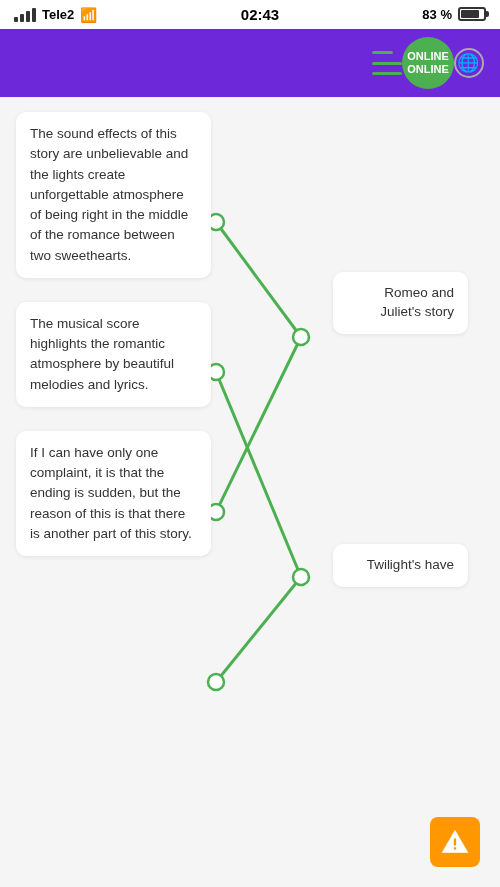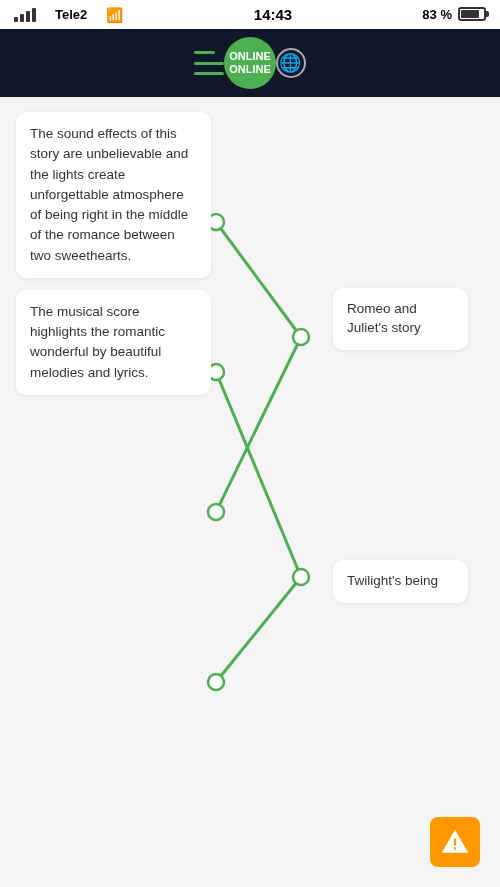--- a/index.html
+++ b/index.html
@@ -16,21 +16,21 @@
     
     .status-bar {
       background: #fff;
       display: flex;
       justify-content: space-between;
       align-items: center;
       padding: 6px 14px;
       font-size: 13px;
       font-weight: 600;
     }
-    .status-left { display: flex; align-items: center; gap: 19px; }
+    .status-left { display: flex; align-items: center; gap: 6px; }
     .status-right { display: flex; align-items: flex-start; gap: 6px; }
     .signal-bars { display: flex; align-items: flex-end; gap: 2px; }
     .signal-bars span {
       background: #333;
       width: 4px;
       border-radius: 1px;
     }
     .signal-bars span:nth-child(1) { height: 5px; }
     .signal-bars span:nth-child(2) { height: 8px; }
     .signal-bars span:nth-child(3) { height: 11px; }
@@ -60,24 +60,24 @@
     }
     .battery-fill {
       background: #333;
       height: 100%;
       width: 83%;
       border-radius: 1px;
     }
 
     
     .header {
-      background: #0f172a;
-      display: flex;
-      align-items: center;
-      justify-content: center;
+      background: #6d28d9;
+      display: flex;
+      align-items: center;
+      justify-content: flex-end;
       padding: 8px 16px;
       border-bottom: 1px solid #eee;
     }
     .menu-icon {
       width: 30px;
       height: 24px;
       display: flex;
       flex-direction: column;
       justify-content: space-between;
       cursor: pointer;
@@ -138,31 +138,32 @@
       z-index: 2;
     }
     .card {
       background: #fff;
       border-radius: 10px;
       padding: 12px 14px;
       font-size: 13.5px;
       line-height: 1.5;
       color: #333;
       width: 195px;
-      margin-bottom: 12px;
+      margin-bottom: 24px;
       box-shadow: 0 1px 4px rgba(0,0,0,0.08);
     }
 
     
     .labels-right {
       position: absolute;
       right: 16px;
-      top: 16px;
+      top: 0;
       width: 135px;
       z-index: 2;
+      text-align: right;
     }
     .label-box {
       background: #fff;
       border-radius: 10px;
       padding: 12px 14px;
       font-size: 13.5px;
       color: #333;
       line-height: 1.4;
       box-shadow: 0 1px 4px rgba(0,0,0,0.08);
     }
@@ -197,21 +198,21 @@
   <div class="status-left">
     <div class="signal-bars">
       <span></span>
         <span></span>
         <span></span>
         <span></span>
     </div>
     <span>Tele2</span>
     <span class="wifi-icon">📶</span>
   </div>
-  <div class="time">14:43</div>
+  <div class="time">02:43</div>
   <div class="status-right">
     <span>83 %</span>
     <div class="battery">
       <div class="battery-fill"></div>
     </div>
   </div>
 </div>
 
 <div class="header">
   <div class="menu-icon">
@@ -224,31 +225,32 @@
     <span>ONLINE</span>
   </div>
   <div class="globe-icon">🌐</div>
 </div>
 
 <div class="main-content">
   <div class="exercise-area">
 
     <div class="cards-left">
       <div class="card">The sound effects of this story are unbelievable and the lights create unforgettable atmosphere of being right in the middle of the romance between two sweethearts.</div>
-      <div class="card">The musical score highlights the romantic wonderful by beautiful melodies and lyrics.</div>
+      <div class="card">The musical score highlights the romantic atmosphere by beautiful melodies and lyrics.</div>
+      <div class="card">If I can have only one complaint, it is that the ending is sudden, but the reason of this is that there is another part of this story.</div>
     </div>
 
     <div class="labels-right">
 
       <div style="margin-top: 160px;">
         <div class="label-box">Romeo and Juliet's story</div>
       </div>
 
       <div style="margin-top: 210px;">
-        <div class="label-box">Twilight's being</div>
+        <div class="label-box">Twilight's have</div>
       </div>
     </div>
 
     <svg class="connector-svg" viewBox="0 0 468 720" xmlns="http://www.w3.org/2000/svg" style="position:absolute;top:0;left:0;width:100%;height:720px;">
 
       <line x1="200" y1="110" x2="285" y2="225" stroke="#4caf50" stroke-width="3"></line>
 
       <line x1="200" y1="260" x2="285" y2="465" stroke="#4caf50" stroke-width="3"></line>
 
       <line x1="200" y1="400" x2="285" y2="225" stroke="#4caf50" stroke-width="3"></line>

